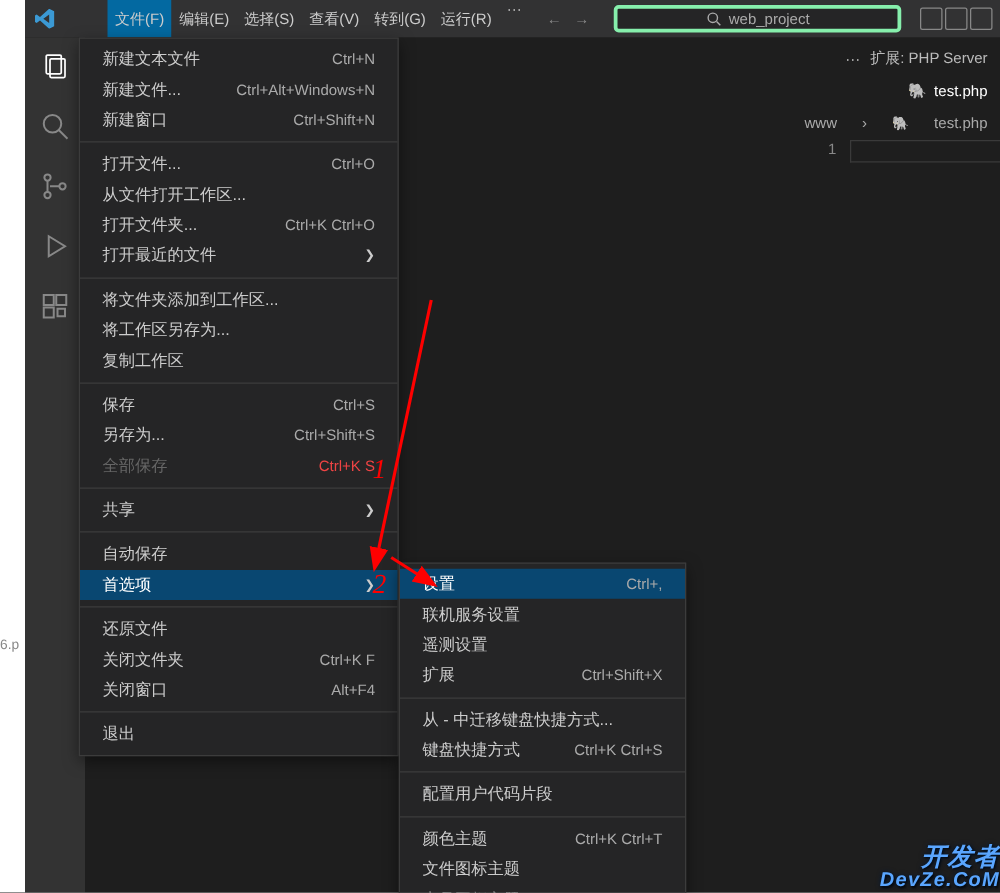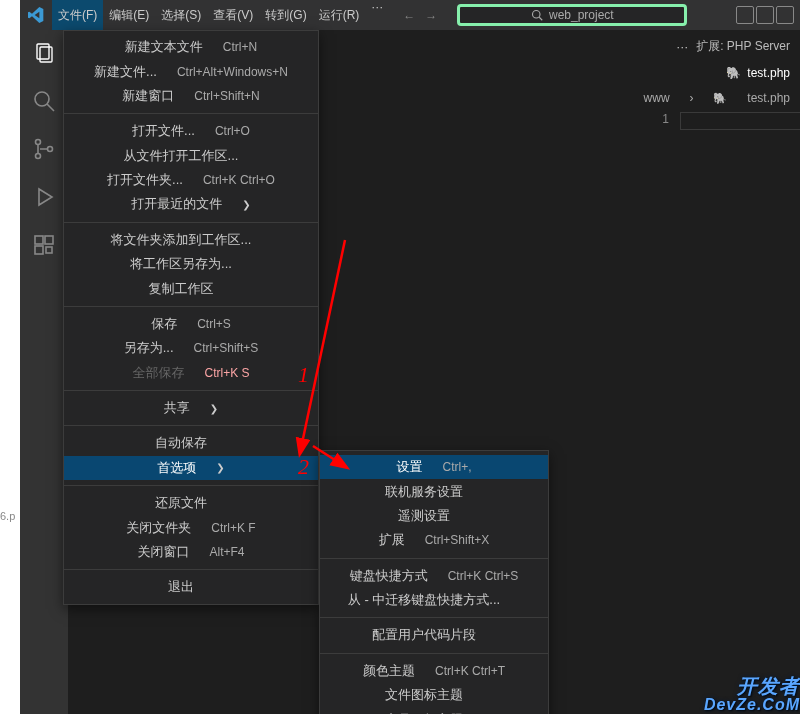--- a/index.html
+++ b/index.html
@@ -2,21 +2,21 @@
 <html><head>
 <meta charset="utf-8">
 <style>
   * { margin: 0; padding: 0; box-sizing: border-box; font-family: "Segoe UI", "Microsoft YaHei", sans-serif; }
   body { background: #fff; width: 800px; height: 714px; overflow: hidden; position: relative; }
   .app { position: absolute; left: 20px; top: 0; width: 780px; height: 714px; background: #1e1e1e; display: flex; flex-direction: column; }
   .titlebar { height: 30px; background: #323233; display: flex; align-items: center; color: #ccc; font-size: 12px; position: relative; }
   .logo { width: 32px; display: flex; justify-content: center; align-items: center; }
   .menu { display: flex; }
   .menu-item { padding: 0 6px; height: 30px; line-height: 30px; cursor: pointer; color: #ccc; }
-  .menu-item.active { background: #0c4a6e; }
+  .menu-item.active { background: #0369a1; margin-left: 34px; }
   .menu-more { padding: 0 6px; }
   .nav-arrows { display: flex; gap: 10px; margin-left: 14px; color: #888; }
   .search { margin-left: 20px; width: 230px; height: 22px; background: #252526; border: 3px solid #86efac; border-radius: 4px; display: flex; align-items: center; justify-content: center; gap: 6px; color: #aaa; font-size: 12px; }
   .title-right { position: absolute; right: 6px; display: flex; gap: 2px; }
   .tr-icon { width: 18px; height: 18px; border: 1px solid #888; border-radius: 2px; }
   .body { flex: 1; display: flex; position: relative; }
   .activitybar { width: 48px; background: #333333; display: flex; flex-direction: column; align-items: center; padding-top: 10px; gap: 22px; }
   .ab-icon { width: 26px; height: 26px; color: #888; display: flex; align-items: center; justify-content: center; }
   .ab-icon.active { color: #fff; }
   .editor-area { flex: 1; background: #1e1e1e; position: relative; }
@@ -25,25 +25,25 @@
   .tabbar { position: absolute; right: 0; top: 28px; display: flex; align-items: center; background: #2d2d2d; height: 30px; }
   .tab { background: #1e1e1e; padding: 0 10px; height: 30px; display: flex; align-items: center; gap: 6px; color: #fff; font-size: 12px; }
   .tab .php-icon { color: #b064c9; }
   .breadcrumb { position: absolute; right: 0; top: 58px; color: #aaa; font-size: 12px; padding: 3px 10px; display:flex; align-items:center; gap:20px;}
   .breadcrumb .php-icon{color:#b064c9; font-size:11px;}
   .gutter { position: absolute; right: 125px; top: 82px; width: 30px; color: #888; font-size: 12px; text-align: right; padding-right: 6px; }
   .gutter .line { height: 18px; }
   .line-hl { position: absolute; right: 0; top: 82px; width: 120px; height: 18px; border:1px solid #3a3a3a; border-right:0;}
   
   .dropdown { position: absolute; left: 63px; top: 30px; width: 256px; background: #252526; border: 1px solid #3c3c3c; box-shadow: 0 4px 12px rgba(0,0,0,0.5); font-size: 13px; color: #ccc; padding: 4px 0; z-index: 10; }
-  .dd-item { display: flex; justify-content: center; align-items: center; padding: 3.2px 18px; cursor: pointer; gap: 20px; }
+  .dd-item { display: flex; justify-content: space-between; align-items: center; padding: 3.2px 18px; cursor: pointer; gap: 20px; }
   .dd-item.disabled { color: #666; }
   .dd-item.highlight { background: #094771; color: #fff; }
   .dd-shortcut { color: #aaa; font-size: 12px; }
-  .dd-item.disabled .dd-shortcut{color:#fca5a5;}
+  .dd-item.disabled .dd-shortcut{color:#ef4444;}
   .dd-sep { height: 1px; background: #3c3c3c; margin: 5px 0; }
   .dd-arrow { color: #ccc; font-size: 10px; }
 
   .submenu { position: absolute; left: 319px; top: 450px; width: 230px; background: #252526; border: 1px solid #3c3c3c; box-shadow: 0 4px 12px rgba(0,0,0,0.5); font-size: 13px; color: #ccc; padding: 4px 0; z-index: 11; }
   
   .annot { position: absolute; color: #f00; font-size: 22px; font-style: italic; z-index: 50; font-family: Georgia, serif;}
   .annot.a1 { left: 298px; top: 362px; }
   .annot.a2 { left: 298px; top: 454px; }
   .arrow-svg { position: absolute; z-index: 49; pointer-events:none;}
   
@@ -255,26 +255,26 @@
     <div class="dd-item">
       <span>遥测设置</span>
       <span class="dd-shortcut"></span>
     </div>
     <div class="dd-item">
       <span>扩展</span>
       <span class="dd-shortcut">Ctrl+Shift+X</span>
     </div>
     <div class="dd-sep"></div>
     <div class="dd-item">
+      <span>从 - 中迁移键盘快捷方式...</span>
+      <span class="dd-shortcut"></span>
+    </div>
+    <div class="dd-item">
       <span>键盘快捷方式</span>
       <span class="dd-shortcut">Ctrl+K Ctrl+S</span>
-    </div>
-    <div class="dd-item">
-      <span>从 - 中迁移键盘快捷方式...</span>
-      <span class="dd-shortcut"></span>
     </div>
     <div class="dd-sep"></div>
     <div class="dd-item">
       <span>配置用户代码片段</span>
       <span class="dd-shortcut"></span>
     </div>
     <div class="dd-sep"></div>
     <div class="dd-item">
       <span>颜色主题</span>
       <span class="dd-shortcut">Ctrl+K Ctrl+T</span>

